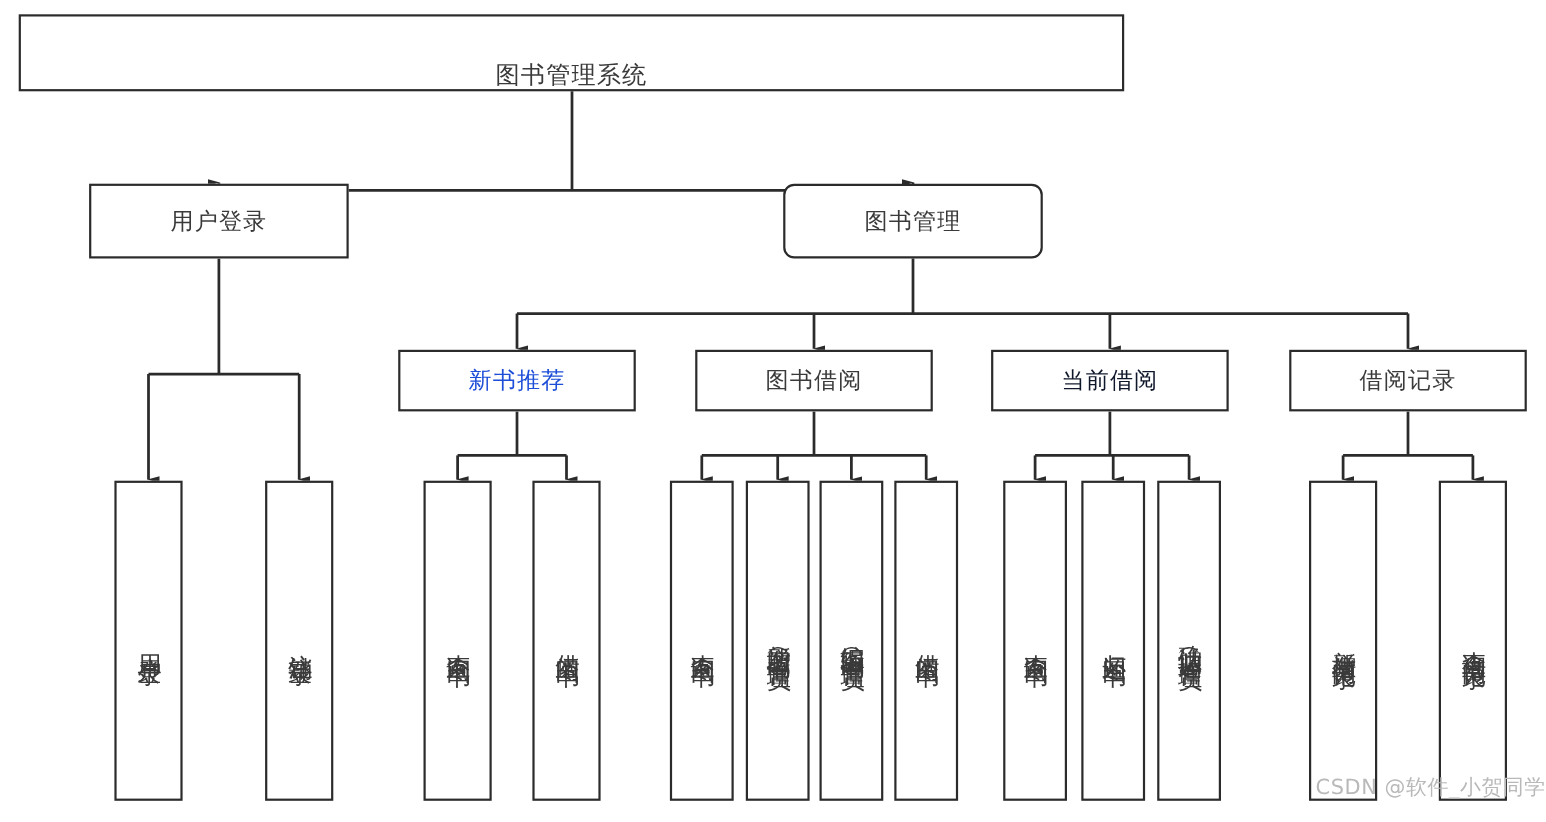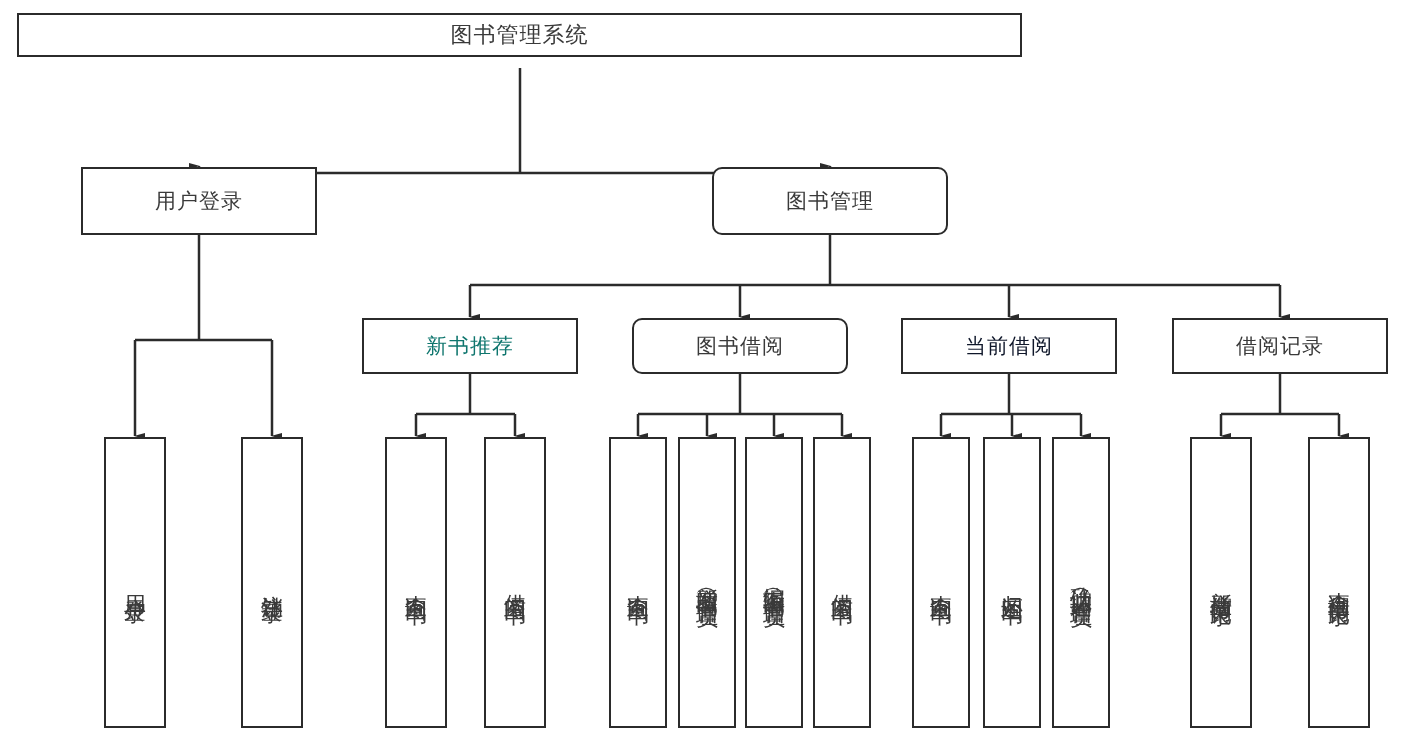--- a/index.html
+++ b/index.html
@@ -88,33 +88,33 @@
         <line x1="1012" y1="414" x2="1012" y2="436" stroke="#2b2b2b" stroke-width="2.5" marker-end="url(#arrowhead)"></line>
         <line x1="1081" y1="414" x2="1081" y2="436" stroke="#2b2b2b" stroke-width="2.5" marker-end="url(#arrowhead)"></line>
         <line x1="1280" y1="374" x2="1280" y2="414" stroke="#2b2b2b" stroke-width="2.5"></line>
         <line x1="1221" y1="414" x2="1339" y2="414" stroke="#2b2b2b" stroke-width="2.5"></line>
         <line x1="1221" y1="414" x2="1221" y2="436" stroke="#2b2b2b" stroke-width="2.5" marker-end="url(#arrowhead)"></line>
         <line x1="1339" y1="414" x2="1339" y2="436" stroke="#2b2b2b" stroke-width="2.5" marker-end="url(#arrowhead)"></line>
       </g>
   </svg>
 
   <div id="node-layer">
-      <div class="node-box horizontal root" style="left: 17px; top: 13px; width: 1005px; height: 44px; border-color: rgb(43, 43, 43); background: rgb(255, 255, 255);">
+      <div class="node-box horizontal root" style="left: 17px; top: 13px; width: 1005px; height: 70px; border-color: rgb(43, 43, 43); background: rgb(255, 255, 255); align-items: flex-end;">
         <span class="node-label" style="color: rgb(58, 58, 58);">图书管理系统</span>
       </div>
       <div class="node-box horizontal" style="left: 81px; top: 167px; width: 236px; height: 68px; border-color: rgb(43, 43, 43); background: rgb(255, 255, 255);">
         <span class="node-label" style="color: rgb(58, 58, 58);">用户登录</span>
       </div>
       <div class="node-box horizontal" style="left: 712px; top: 167px; width: 236px; height: 68px; border-color: rgb(43, 43, 43); background: rgb(255, 255, 255); border-radius: 10px;">
         <span class="node-label" style="color: rgb(58, 58, 58);">图书管理</span>
       </div>
       <div class="node-box horizontal" style="left: 362px; top: 318px; width: 216px; height: 56px; border-color: rgb(43, 43, 43); background: rgb(255, 255, 255);">
-        <span class="node-label" style="color: #0f766e;">新书推荐</span>
+        <span class="node-label" style="color: #1d4ed8;">新书推荐</span>
       </div>
-      <div class="node-box horizontal" style="left: 632px; top: 318px; width: 216px; height: 56px; border-color: rgb(43, 43, 43); background: rgb(255, 255, 255); border-radius: 10px;">
+      <div class="node-box horizontal" style="left: 632px; top: 318px; width: 216px; height: 56px; border-color: rgb(43, 43, 43); background: rgb(255, 255, 255);">
         <span class="node-label" style="color: rgb(58, 58, 58);">图书借阅</span>
       </div>
       <div class="node-box horizontal" style="left: 901px; top: 318px; width: 216px; height: 56px; border-color: rgb(43, 43, 43); background: rgb(255, 255, 255);">
         <span class="node-label" style="color: #0f172a;">当前借阅</span>
       </div>
       <div class="node-box horizontal" style="left: 1172px; top: 318px; width: 216px; height: 56px; border-color: rgb(43, 43, 43); background: rgb(255, 255, 255);">
         <span class="node-label" style="color: rgb(58, 58, 58);">借阅记录</span>
       </div>
       <div class="node-box vertical" style="left: 104px; top: 437px; width: 62px; height: 291px; border-color: rgb(43, 43, 43); background: rgb(255, 255, 255);">
         <span class="node-label" style="color: rgb(58, 58, 58);">用户登录</span>
@@ -150,13 +150,14 @@
         <span class="node-label" style="color: rgb(58, 58, 58);">确认归还（管理员）</span>
       </div>
       <div class="node-box vertical" style="left: 1190px; top: 437px; width: 62px; height: 291px; border-color: rgb(43, 43, 43); background: rgb(255, 255, 255);">
         <span class="node-label" style="color: rgb(58, 58, 58);">新增借阅记录</span>
       </div>
       <div class="node-box vertical" style="left: 1308px; top: 437px; width: 62px; height: 291px; border-color: rgb(43, 43, 43); background: rgb(255, 255, 255);">
         <span class="node-label" style="color: rgb(58, 58, 58);">查询借阅记录</span>
       </div>
     </div>
 
+  <div class="watermark" style="left: 1196px; top: 716px; color: rgb(185, 185, 185); transform: translateY(-50%);">CSDN @软件_小贺同学</div>
 </div>
 
 </body></html>

